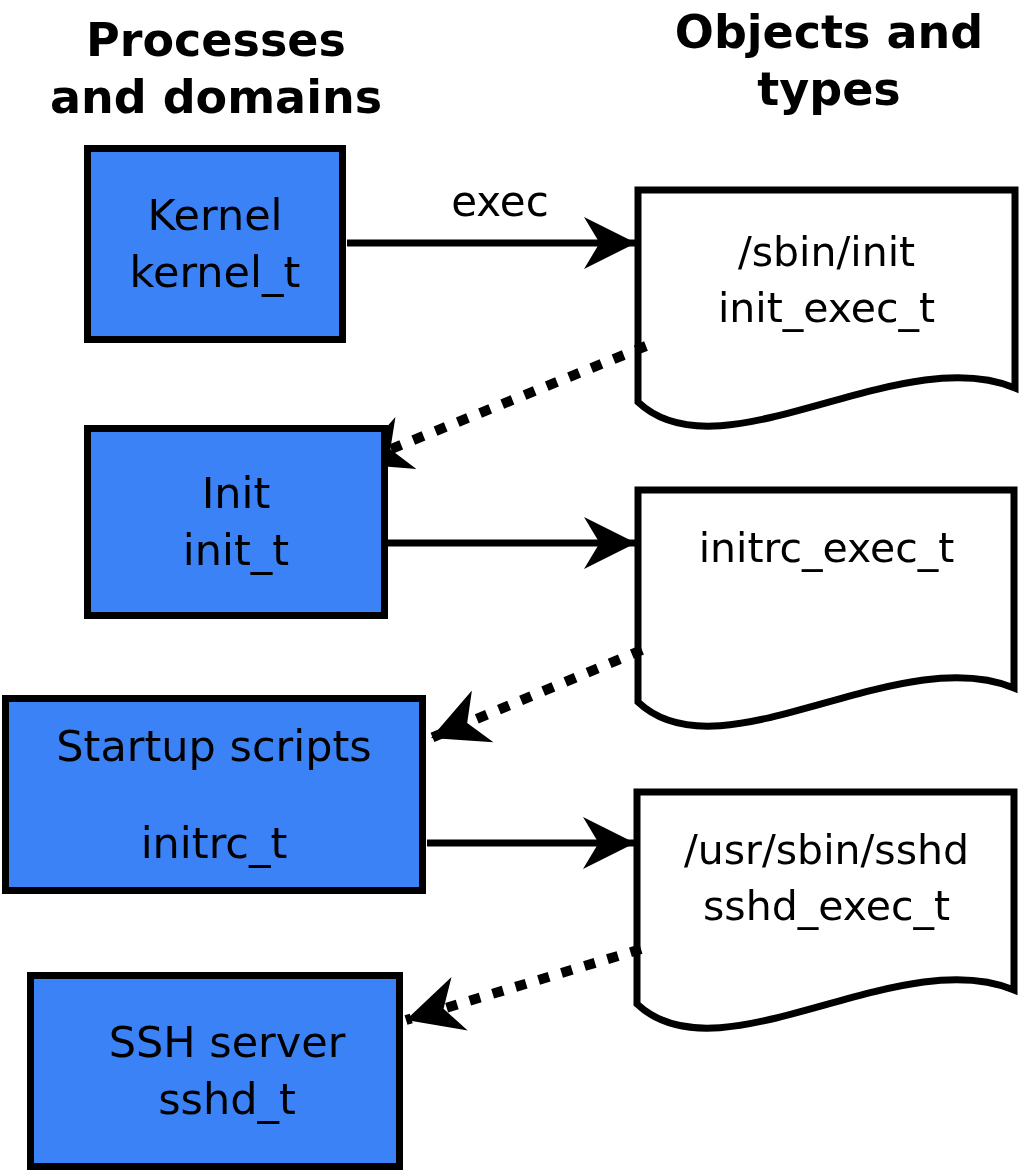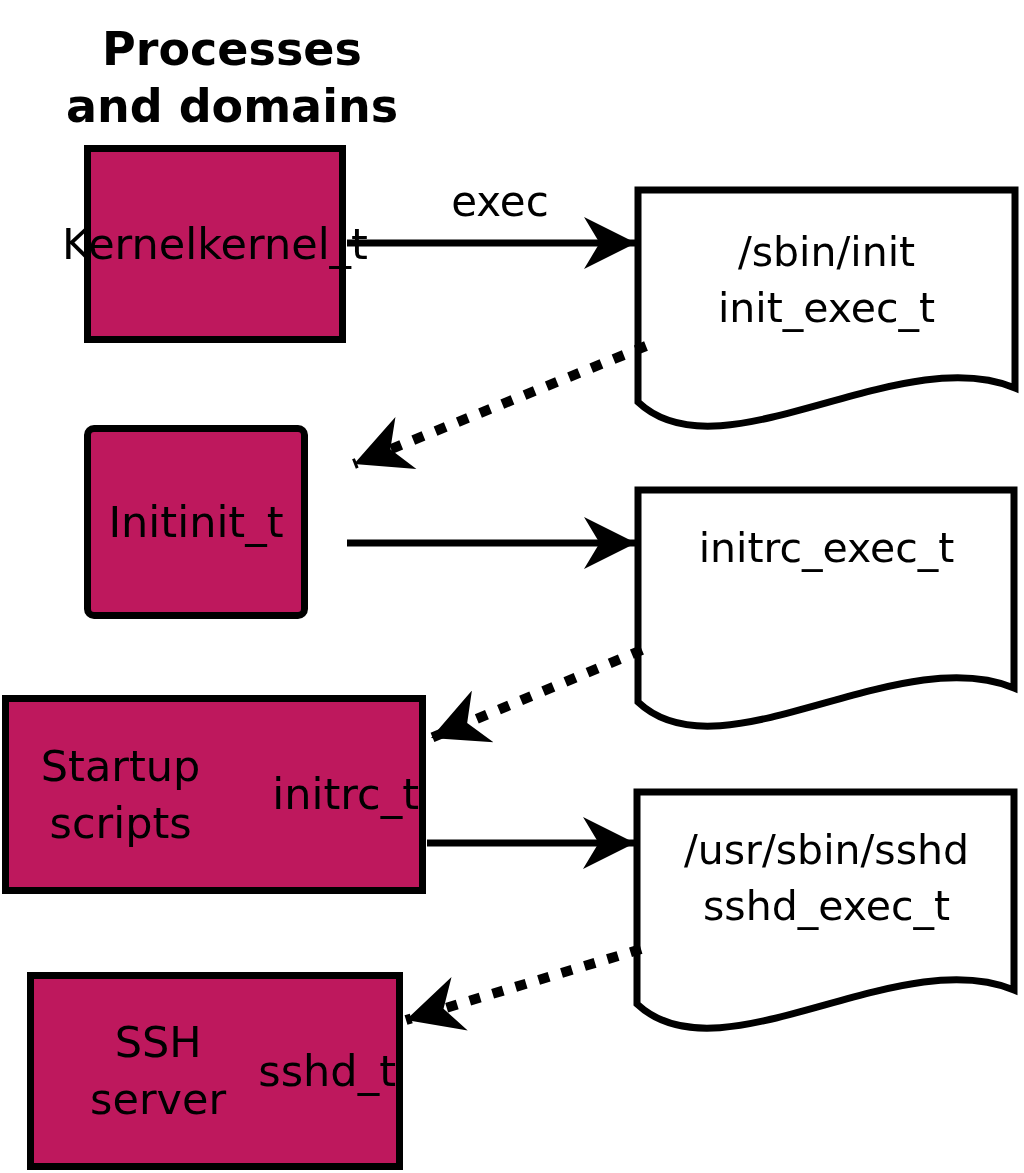--- a/index.html
+++ b/index.html
@@ -23,37 +23,37 @@
     height: 1173px;
   }
   .col-heading {
     position: absolute;
     font-size: 46px;
     font-weight: bold;
     line-height: 57px;
     text-align: center;
     letter-spacing: 0px;
   }
-  .heading-left  { left: 0px;   top: 21px; width: 432px; padding-left: 16px; }
+  .heading-left  { left: 0px;   top: 12px; width: 432px; }
   .heading-right { left: 634px; top: 4px; width: 390px; }
   .process-box {
     position: absolute;
     box-sizing: border-box;
     border: 7px solid #000000;
-    background: #be185d;
+    background: #3b82f6;
     display: flex;
-    flex-direction: row;
+    flex-direction: column;
     align-items: center;
     justify-content: center;
     text-align: center;
     font-size: 43px;
     line-height: 57px;
   }
   .box-kernel  { left: 84px; top: 145px; width: 262px; height: 198px; }
-  .box-init    { left: 84px; top: 425px; width: 224px; height: 194px; border-radius: 10px; }
+  .box-init    { left: 84px; top: 425px; width: 304px; height: 194px; }
   .box-initrc  { left: 2px;  top: 695px; width: 424px; height: 199px; gap: 40px; }
   .box-sshd    { left: 27px; top: 972px; width: 376px; height: 198px; padding-left: 24px; }
   .doc-text {
     position: absolute;
     width: 377px;
     left: 638px;
     text-align: center;
     font-size: 41px;
     line-height: 56px;
   }
@@ -112,20 +112,24 @@
 
     <line class="dotted-edge" x1="646" y1="346" x2="354" y2="464" marker-end="url(#stealth-big)"></line>
     <line class="dotted-edge" x1="642" y1="650" x2="431" y2="738" marker-end="url(#stealth-big)"></line>
     <line class="dotted-edge" x1="641" y1="949" x2="406" y2="1020" marker-end="url(#stealth-big)"></line>
   </svg>
 
   <div class="col-heading heading-left">
     <div>Processes</div>
     <div>and domains</div>
   </div>
+  <div class="col-heading heading-right">
+    <div>Objects and</div>
+    <div>types</div>
+  </div>
 
   <div class="process-box box-kernel">
     <div>Kernel</div>
     <div>kernel_t</div>
   </div>
   <div class="process-box box-init">
     <div>Init</div>
     <div>init_t</div>
   </div>
   <div class="process-box box-initrc">

